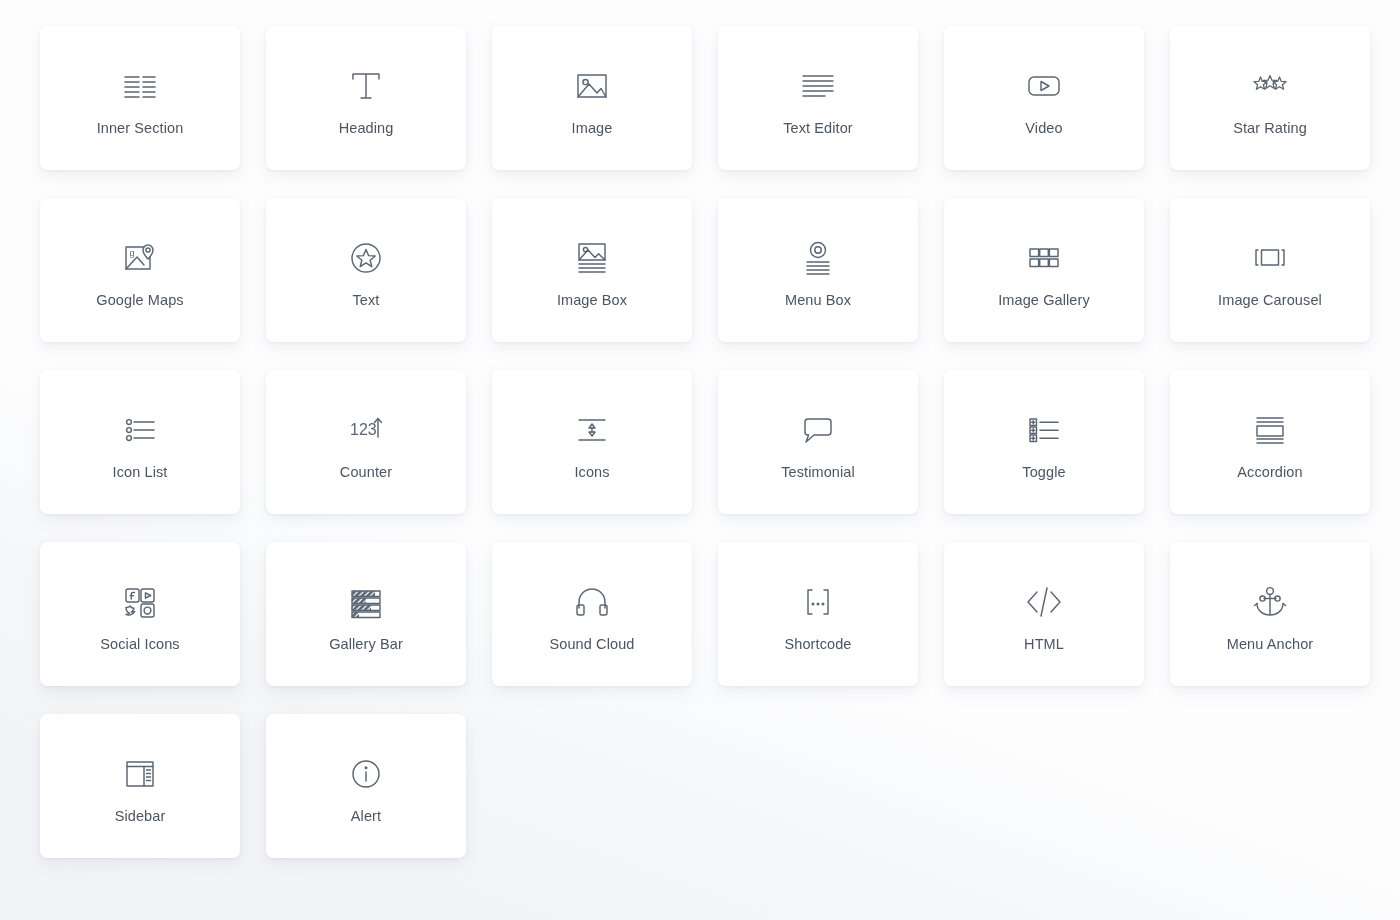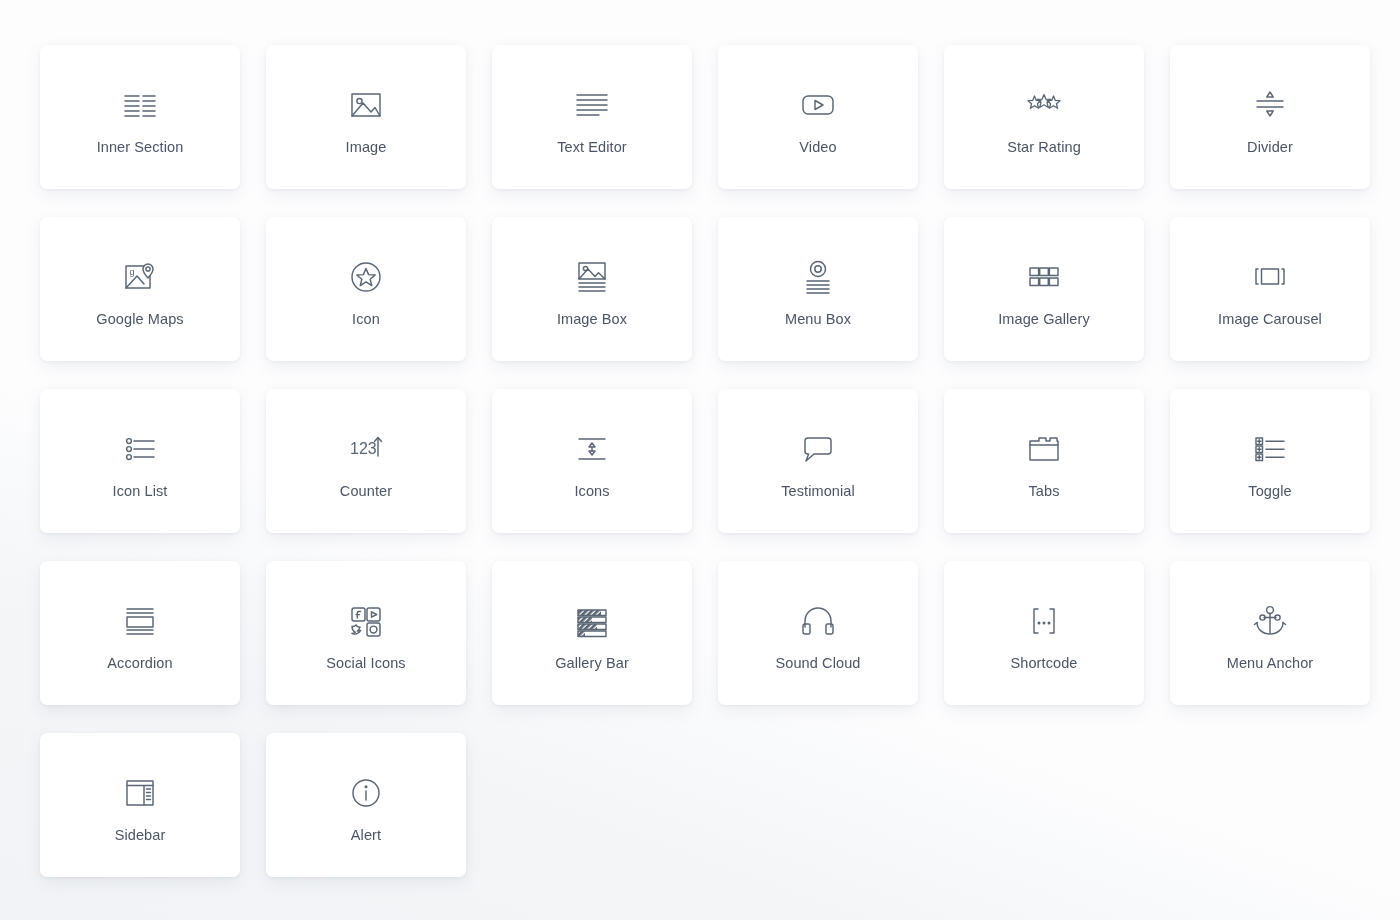--- a/index.html
+++ b/index.html
@@ -28,21 +28,21 @@
   }
 
   .widget-grid {
     position: relative;
     z-index: 1;
     display: grid;
     grid-template-columns: repeat(6, 200px);
     grid-auto-rows: 144px;
     column-gap: 26px;
     row-gap: 28px;
-    padding: 45px 0 0 40px;
+    padding: 26px 0 0 40px;
   }
 
   .widget-card {
     background: #ffffff;
     border-radius: 7px;
     box-shadow: 0 1px 3px rgba(120,130,145,0.10),
                 0 6px 16px rgba(120,130,145,0.10);
     display: flex;
     flex-direction: column;
     align-items: center;
@@ -94,20 +94,28 @@
       <svg width="46" height="46" viewBox="0 0 46 46">
         <g stroke-width="1.6">
           <path d="M8 14h14M8 19h14M8 24h14M8 29h14M8 34h14"></path>
           <path d="M26 14h12M26 19h12M26 24h12M26 29h12M26 34h12"></path>
         </g>
       </svg>
     </span>
     <span class="widget-label">Inner Section</span>
   </div>
 
+  <div class="widget-card">
+    <span class="widget-icon">
+      <svg width="46" height="46" viewBox="0 0 46 46">
+        <path d="M10 11h26v5M10 11v5M23 11v24M18 35h10"></path>
+      </svg>
+    </span>
+    <span class="widget-label">Heading</span>
+  </div>
 
   <div class="widget-card">
     <span class="widget-icon">
       <svg width="46" height="46" viewBox="0 0 46 46">
         <rect x="9" y="12" width="28" height="22"></rect>
         <circle cx="16.5" cy="19" r="2.6"></circle>
         <path d="M9 34l11-13 8 9 4-4.5 5 8.5"></path>
       </svg>
     </span>
     <span class="widget-label">Image</span>
@@ -139,30 +147,20 @@
         <g stroke-width="1.3">
           <path d="M13.5 14l1.8 4.4 4.7.3-3.6 3 1.2 4.6-4.1-2.6-4.1 2.6 1.2-4.6-3.6-3 4.7-.3z"></path>
           <path d="M23 12.6l1.9 4.6 4.9.3-3.8 3.2 1.3 4.8-4.3-2.7-4.3 2.7 1.3-4.8-3.8-3.2 4.9-.3z"></path>
           <path d="M32.5 14l1.8 4.4 4.7.3-3.6 3 1.2 4.6-4.1-2.6-4.1 2.6 1.2-4.6-3.6-3 4.7-.3z"></path>
         </g>
       </svg>
     </span>
     <span class="widget-label">Star Rating</span>
   </div>
 
-  <div class="widget-card">
-    <span class="widget-icon">
-      <svg width="46" height="46" viewBox="0 0 46 46">
-        <path d="M23 10l3.2 5h-6.4z"></path>
-        <path d="M10 19h26M10 25h26"></path>
-        <path d="M23 34l-3.2-5h6.4z"></path>
-      </svg>
-    </span>
-    <span class="widget-label">Divider</span>
-  </div>
 
   <div class="widget-card">
     <span class="widget-icon">
       <svg width="46" height="46" viewBox="0 0 46 46">
         <path d="M9 12h18M9 12v22h24V22"></path>
         <path d="M9 34l11-12 7 8"></path>
         <text class="fill-txt" x="12.5" y="21" font-family="Liberation Sans, sans-serif" font-size="9">g</text>
         <path d="M31 10a5 5 0 0 1 5 5c0 3.6-5 9-5 9s-5-5.4-5-9a5 5 0 0 1 5-5z"></path>
         <circle cx="31" cy="15" r="2.1"></circle>
       </svg>
@@ -170,21 +168,21 @@
     <span class="widget-label">Google Maps</span>
   </div>
 
   <div class="widget-card">
     <span class="widget-icon">
       <svg width="46" height="46" viewBox="0 0 46 46">
         <circle cx="23" cy="23" r="14"></circle>
         <path d="M23 14.5l2.6 6.1 6.6.45-5.05 4.2 1.6 6.3L23 27.9l-5.75 3.65 1.6-6.3-5.05-4.2 6.6-.45z"></path>
       </svg>
     </span>
-    <span class="widget-label">Icon</span>
+    <span class="widget-label">Text</span>
   </div>
 
   <div class="widget-card">
     <span class="widget-icon">
       <svg width="46" height="46" viewBox="0 0 46 46">
         <rect x="10" y="9" width="26" height="16"></rect>
         <circle cx="16.5" cy="14.5" r="2.1"></circle>
         <path d="M10 25l9-10 7 7.5 3.5-3.8L36 25"></path>
         <path d="M10 29h26M10 33h26M10 37h26"></path>
       </svg>
@@ -267,29 +265,20 @@
 
   <div class="widget-card">
     <span class="widget-icon">
       <svg width="46" height="46" viewBox="0 0 46 46">
         <path d="M13 12h20a3 3 0 0 1 3 3v10a3 3 0 0 1-3 3H19l-8 7 2.6-7H13a3 3 0 0 1-3-3V15a3 3 0 0 1 3-3z"></path>
       </svg>
     </span>
     <span class="widget-label">Testimonial</span>
   </div>
 
-  <div class="widget-card">
-    <span class="widget-icon">
-      <svg width="46" height="46" viewBox="0 0 46 46">
-        <path d="M9 34V15h9v-3h7v3h4v-3h7v3h1v19z"></path>
-        <path d="M9 19h28"></path>
-      </svg>
-    </span>
-    <span class="widget-label">Tabs</span>
-  </div>
 
   <div class="widget-card">
     <span class="widget-icon">
       <svg width="46" height="46" viewBox="0 0 46 46">
         <rect x="9" y="12" width="6.5" height="6.5"></rect>
           <path d="M10.6 15.25h3.3M12.25 13.6v3.3"></path>
           <path d="M19 15.25h18"></path>
         <rect x="9" y="20" width="6.5" height="6.5"></rect>
           <path d="M10.6 23.25h3.3M12.25 21.6v3.3"></path>
           <path d="M19 23.25h18"></path>
@@ -365,20 +354,30 @@
         <path d="M17 11h-4v24h4"></path>
         <path d="M29 11h4v24h-4"></path>
         <circle class="fill-txt" cx="18" cy="25" r="1.5"></circle>
         <circle class="fill-txt" cx="23" cy="25" r="1.5"></circle>
         <circle class="fill-txt" cx="28" cy="25" r="1.5"></circle>
       </svg>
     </span>
     <span class="widget-label">Shortcode</span>
   </div>
 
+  <div class="widget-card">
+    <span class="widget-icon">
+      <svg width="46" height="46" viewBox="0 0 46 46">
+        <path d="M16 13L7 23l9 10"></path>
+        <path d="M30 13l9 10-9 10"></path>
+        <path d="M26 9L20 37"></path>
+      </svg>
+    </span>
+    <span class="widget-label">HTML</span>
+  </div>
 
   <div class="widget-card">
     <span class="widget-icon">
       <svg width="46" height="46" viewBox="0 0 46 46">
         <circle cx="23" cy="12" r="3.4"></circle>
         <path d="M23 15.4V35"></path>
         <path d="M17 19.5h12"></path>
         <circle cx="15.5" cy="19.5" r="2.6"></circle>
         <circle cx="30.5" cy="19.5" r="2.6"></circle>
         <path d="M10 24.5c0 7 6 11.5 13 11.5s13-4.5 13-11.5"></path>

